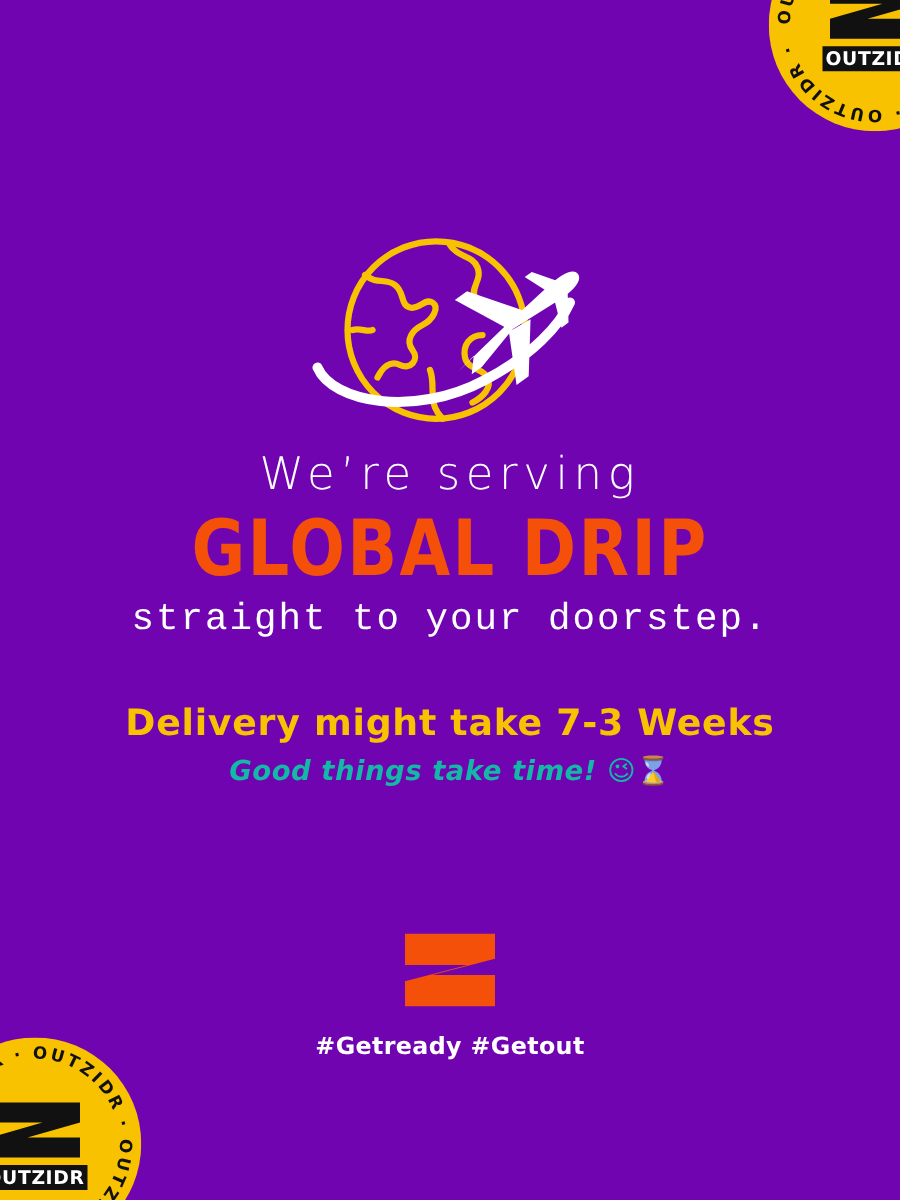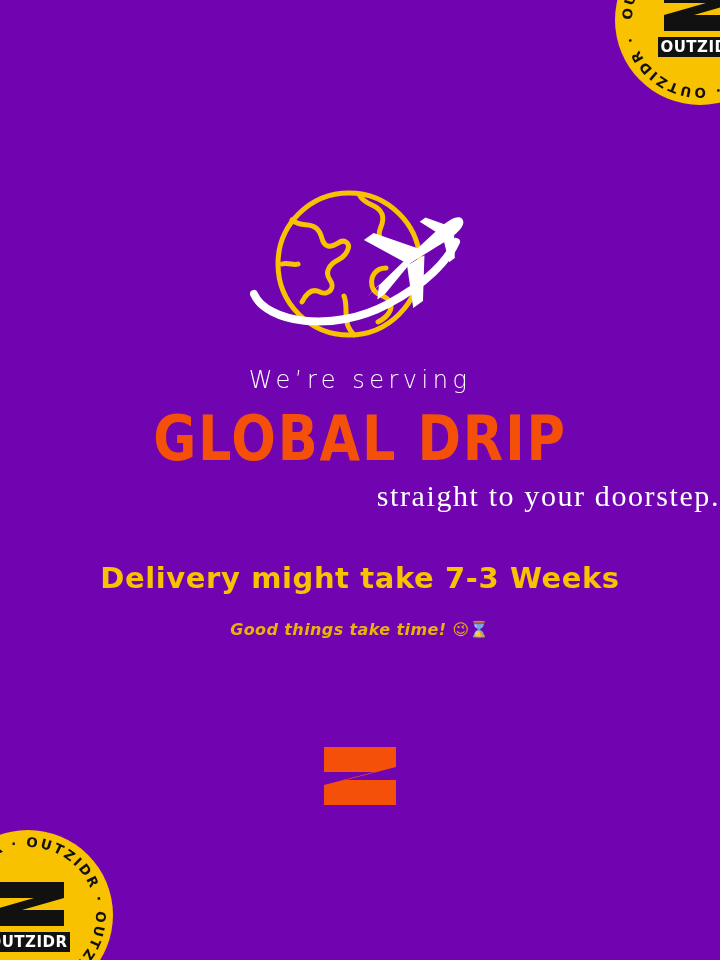--- a/index.html
+++ b/index.html
@@ -20,21 +20,21 @@
 
   
   .hero-icon{position:absolute;left:236px;top:176px;width:248px;height:172px;}
   .hero-icon svg{display:block;width:248px;height:172px;}
 
   
   .copy{position:absolute;left:0;right:0;top:360px;text-align:center;}
 
   .line-serving{
     color:#ffffff;
-    font-size:24px;
+    font-size:36px;
     font-weight:300;
     letter-spacing:4.5px;
     line-height:40px;
     font-family:"DejaVu Sans", sans-serif;
   }
   .line-headline{
     color:#F4500A;
     font-size:62px;
     line-height:66px;
     font-weight:bold;
@@ -44,41 +44,40 @@
     margin-top:6px;
     margin-bottom:4px;
     white-space:nowrap;
   }
   .line-doorstep{
     color:#ffffff;
     font-size:30px;
     font-weight:300;
     letter-spacing:1.6px;
     line-height:40px;
-    font-family:Liberation Serif, serif;
+    font-family:Liberation Mono, monospace;
     margin-top:2px;
-    text-align:right;
   }
   .line-delivery{
     color:#F8C200;
     font-size:29px;
     font-weight:bold;
     letter-spacing:0.6px;
     line-height:36px;
     margin-top:44px;
     font-family:"DejaVu Sans", sans-serif;
   }
   .line-tagline{
-    color:#eab308;
-    font-size:16px;
+    color:#14b8a6;
+    font-size:22px;
     font-weight:bold;
     font-style:italic;
     letter-spacing:0.4px;
     line-height:26px;
-    margin-top:21px;
+    margin-top:9px;
     font-family:"DejaVu Sans", sans-serif;
   }
   .tagline-emoji{font-style:normal;font-weight:normal;}
 
   
   .footer{position:absolute;left:0;right:0;top:745px;text-align:center;}
   .z-mark{width:80px;height:62px;display:inline-block;}
   .z-mark svg{display:block;width:80px;height:62px;}
   .hashtags{
     color:#ffffff;
@@ -163,15 +162,16 @@
       <span class="tagline-emoji">😉⌛</span>
     </div>
   </div>
 
   <div class="footer">
     <div class="z-mark">
       <svg viewBox="0 0 80 62">
         <polygon points="4,2 76,2 76,22 26,35 76,35 76,60 4,60 4,40 54,27 4,27" fill="#F4500A"></polygon>
       </svg>
     </div>
+    <div class="hashtags">#Getready #Getout</div>
   </div>
 
 </div>
 
 </body></html>

